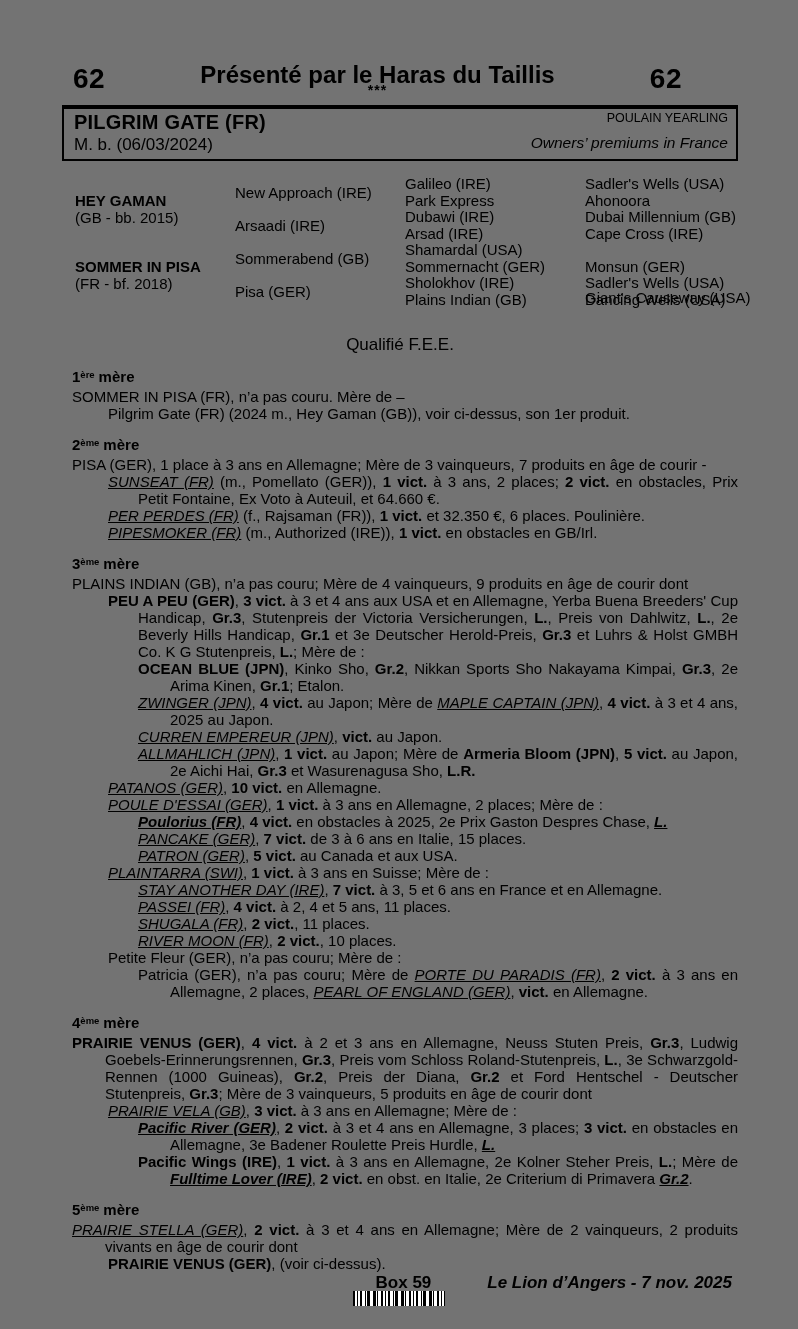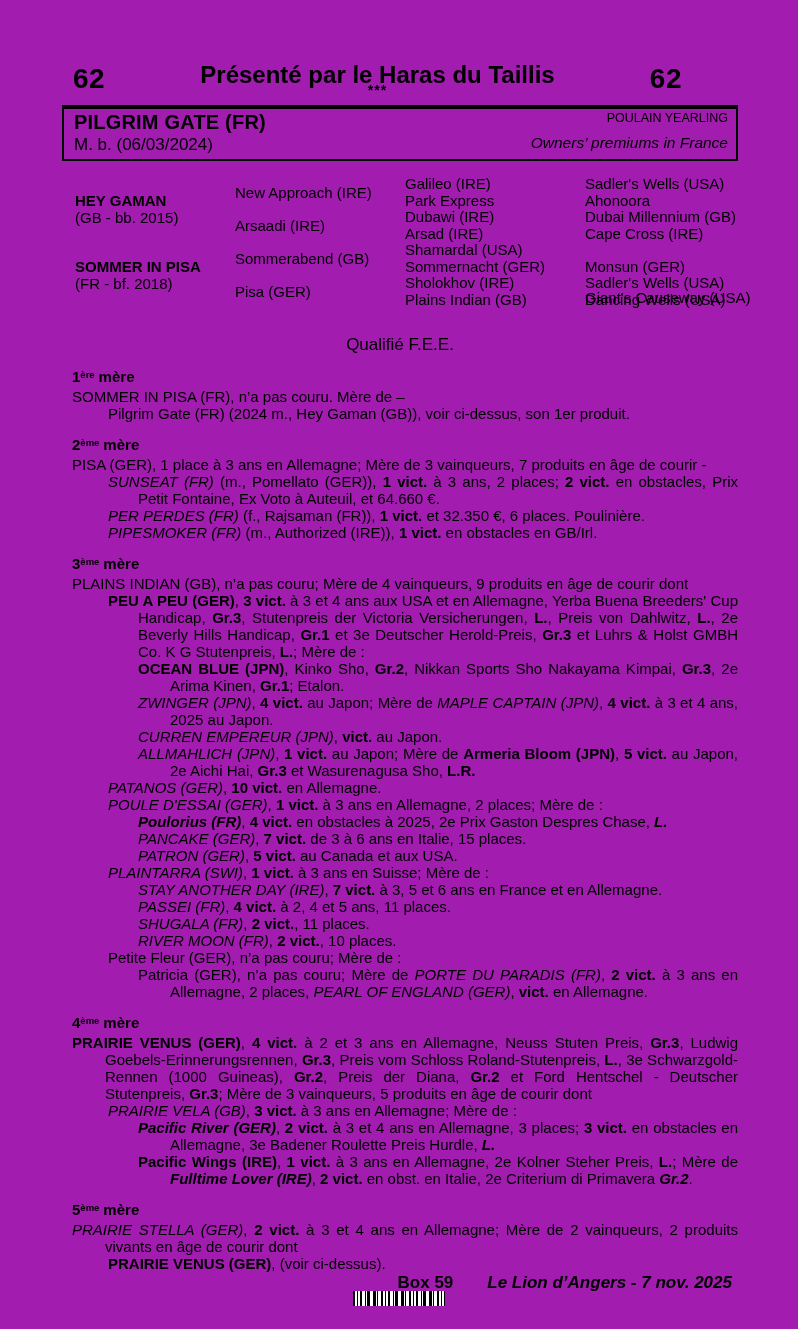--- a/index.html
+++ b/index.html
@@ -1,20 +1,20 @@
 <!DOCTYPE html>
 <html><head>
 <meta charset="utf-8">
 <style>
   * { box-sizing: border-box; margin: 0; padding: 0; }
   html,body { background: #ffffff; }
   .page {
     position: relative;
     width: 798px; height: 1329px;
-    background: #a21caf;
+    background: #737373;
     color: #000;
     font-family: "Liberation Sans", "DejaVu Sans", sans-serif;
     overflow: hidden;
   }
   .content { position: absolute; left: 62px; top: 0; width: 676px; }
 
   
   .masthead { display: flex; align-items: flex-start; padding-top: 64px; }
   .lot { font-size: 28px; font-weight: bold; line-height: 30px; letter-spacing: 0.5px; }
   .lot-left { margin-left: 11px; }
@@ -55,29 +55,29 @@
   
   .body { margin-left: 10px; width: 666px; }
   .sec-heading { font-size: 15px; font-weight: bold; margin-top: 13px; line-height: 19px; }
   .sec-heading .sup { font-size: 9.5px; font-weight: bold; position: relative; top: -4.5px; }
   .sec-word { margin-left: 4px; }
   .para { font-size: 15px; line-height: 17px; text-align: justify; }
   .ind0 { padding-left: 33px; text-indent: -33px; }
   .ind1 { margin-left: 36px; padding-left: 30px; text-indent: -30px; }
   .ind2 { margin-left: 66px; padding-left: 32px; text-indent: -32px; }
   .b { font-weight: bold; }
-  .i { font-style: italic; }
+  .i { font-style: italic; text-decoration: underline; }
 
   
   .footer {
     display: flex; justify-content: flex-end; gap: 34px;
     font-size: 17px; font-weight: bold; line-height: 20px;
     padding-right: 6px; margin-top: 1px;
   }
-  .footer .sale { font-style: italic; }
+  .footer .sale { font-style: italic; margin-left: 22px; }
 
   
   .barcode {
     position: absolute; left: 50%; top: 1291px; transform: translateX(-50%);
     width: 92px; height: 15px;
     background:
       repeating-linear-gradient(90deg, #000 0 1px, transparent 1px 4px),
       repeating-linear-gradient(90deg, #000 0 2px, #fff 2px 7px);
   }
 </style>

